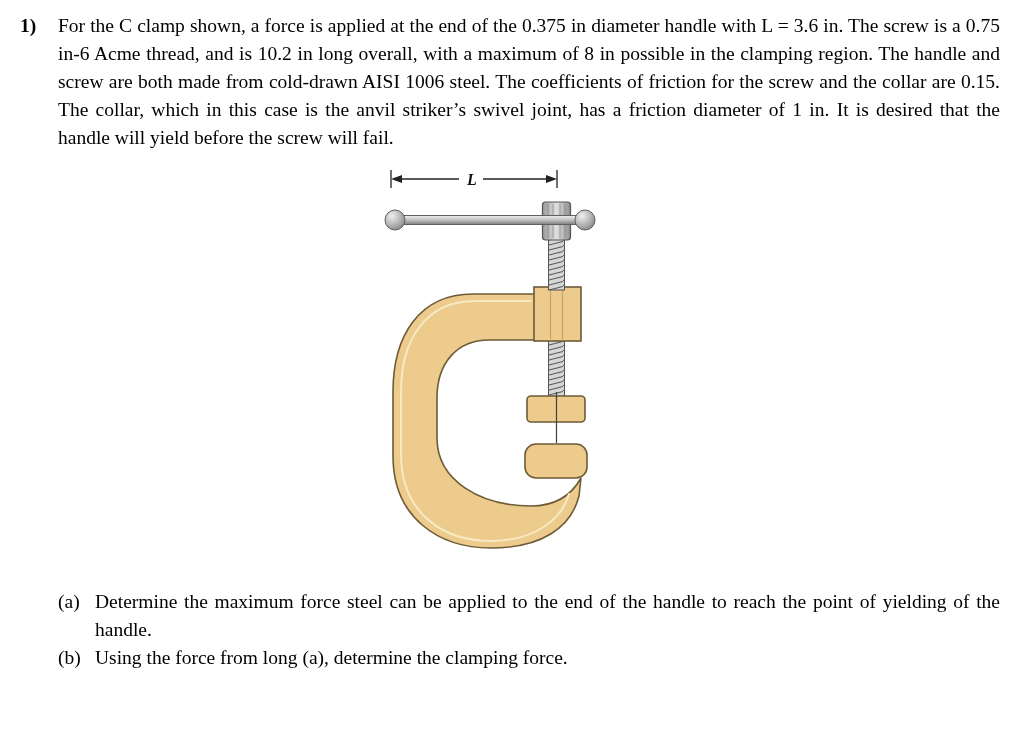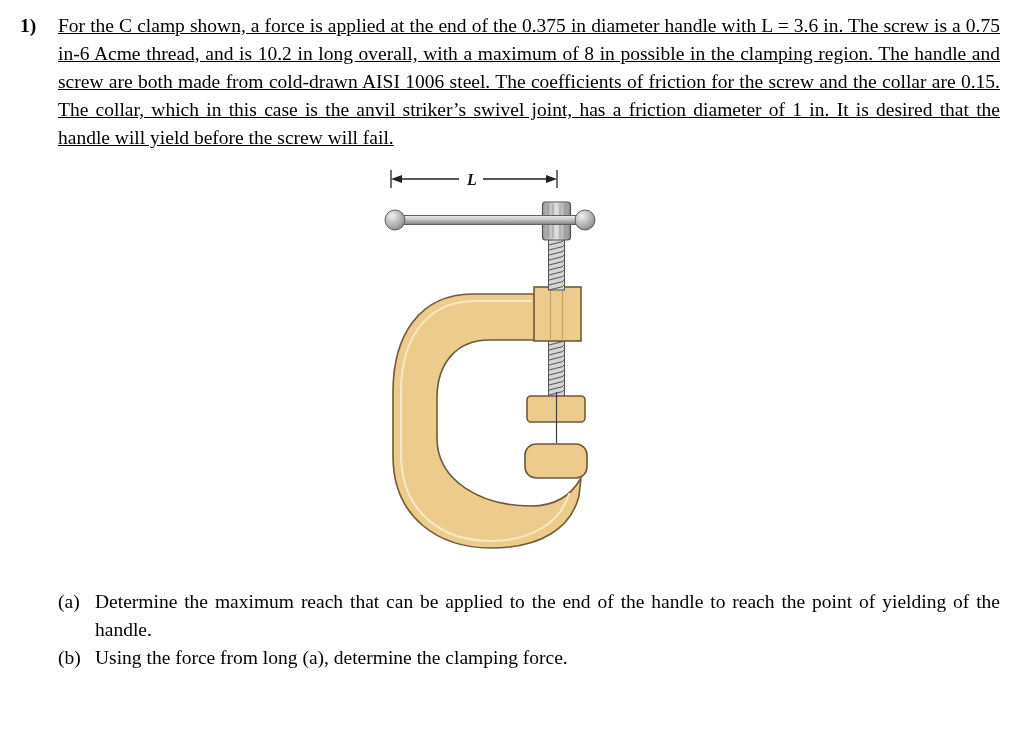--- a/index.html
+++ b/index.html
@@ -4,21 +4,21 @@
 <style>
   html,body{margin:0;padding:0;background:#ffffff;}
   body{
     width:1024px;height:745px;overflow:hidden;
     font-family:"Liberation Serif","DejaVu Serif",serif;
     color:#000;
   }
   .page{width:1024px;height:745px;box-sizing:border-box;padding:12px 24px 0 20px;}
   .problem{display:flex;font-size:19.5px;line-height:28px;}
   .problem .num{font-weight:bold;flex:0 0 38px;}
-  .problem .statement{flex:1;text-align:justify;text-decoration:underline;}
+  .problem .statement{flex:1;text-align:justify;}
   .figure-wrap{display:flex;justify-content:center;margin-top:14px;margin-right:34px;}
   .questions{margin-top:22px;padding-left:38px;font-size:19.5px;line-height:28px;}
   .q-row{display:flex;}
   .q-row .q-label{flex:0 0 37px;}
   .q-row .q-text{flex:1;text-align:justify;}
   svg text{font-family:"Liberation Serif","DejaVu Serif",serif;}
 </style>
 </head>
 <body>
 
@@ -100,21 +100,21 @@
       </g>
       <polygon points="20,13 31,9 31,17" fill="#222"></polygon>
       <polygon points="186,13 175,9 175,17" fill="#222"></polygon>
       <text x="96" y="19" font-size="16" font-style="italic" font-weight="bold" fill="#111">L</text>
     </svg>
   </div>
 
   <div class="questions">
     <div class="q-row">
       <div class="q-label">(a)</div>
-      <div class="q-text">Determine the maximum reach that can be applied to the end of the handle to reach the point of yielding of the handle.</div>
+      <div class="q-text">Determine the maximum force steel can be applied to the end of the handle to reach the point of yielding of the handle.</div>
     </div>
     <div class="q-row">
       <div class="q-label">(b)</div>
       <div class="q-text">Using the force from long (a), determine the clamping force.</div>
     </div>
   </div>
 
 </div>
 
 </body></html>

